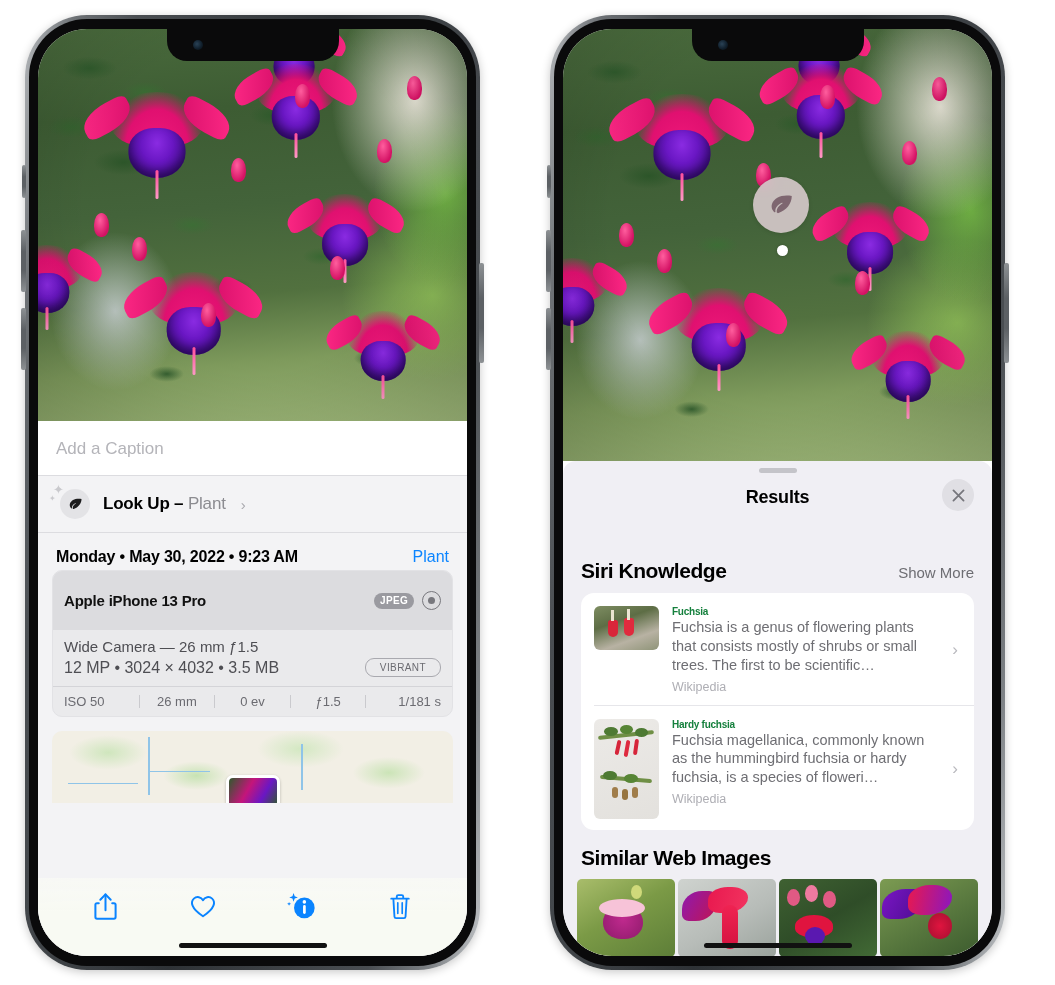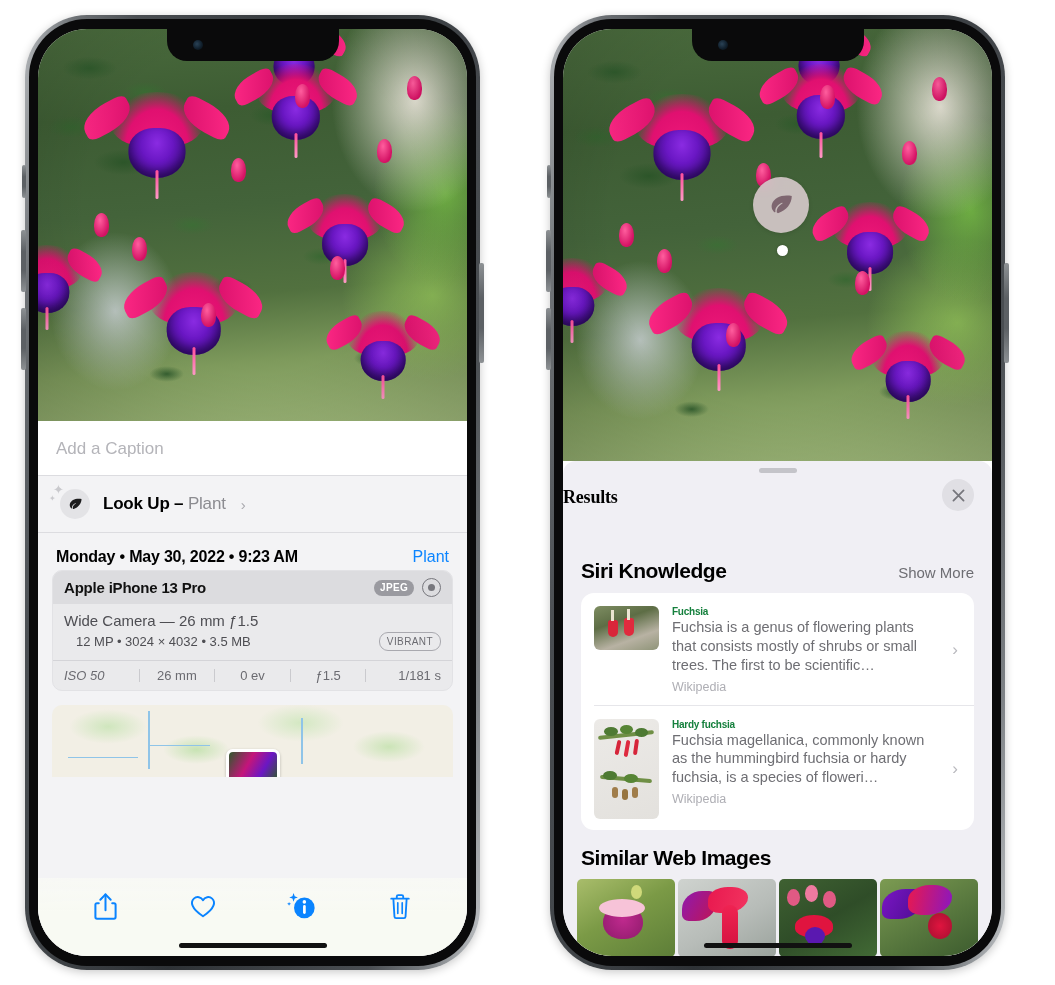--- a/index.html
+++ b/index.html
@@ -161,46 +161,46 @@
   .adjust { font-size: 16px; color: #0a84ff; }
   .file-row { display: flex; align-items: center; gap: 9px; padding: 2px 18px 12px 18px; }
   .file-name { font-size: 16px; color: #55555a; }
 
   .cam-card {
     margin: 0 14px; border-radius: 10px; overflow: hidden; background: #eaeaec;
     border: .5px solid #e2e2e5;
   }
   .cam-head {
     display: flex; align-items: center; gap: 8px;
-    background: #dcdcdf; padding: 7px 11px;
+    background: #dcdcdf; padding: 20px 11px;
   }
   .cam-model { flex: 1; font-size: 15px; font-weight: 700; color: #111; letter-spacing: -.2px; }
   .fmt-badge {
     background: #9a9aa0; color: #fff; font-size: 10px; font-weight: 700;
     padding: 2.5px 6px; border-radius: 8px; letter-spacing: .3px;
   }
   .raw-ring {
     width: 19px; height: 19px; border-radius: 50%;
     border: 1.6px solid #77777d; display:flex; align-items:center; justify-content:center;
   }
   .raw-ring i { width: 7px; height: 7px; border-radius: 50%; background: #77777d; display:block; }
   .cam-body { padding: 8px 11px 9px 11px; }
   .cam-lens { font-size: 15px; color: #4e4e53; margin-bottom: 3px; }
   .cam-line2 { display: flex; align-items: center; }
-  .cam-dims { flex: 1; font-size: 13px; color: #4e4e53; margin-left: 12px; }
+  .cam-dims { flex: 1; font-size: 16px; color: #4e4e53; }
   .vibrant {
     border: 1px solid #a9a9af; color: #6b6b71; font-size: 10px;
-    padding: 3px 7px; border-radius: 9px; letter-spacing: .4px; margin-left: 12px;
+    padding: 3px 14px; border-radius: 9px; letter-spacing: .4px; margin-left: 12px;
   }
   .exif {
     display: flex; align-items: center;
     border-top: .5px solid #d4d4d8; padding: 7px 11px;
   }
   .exif span { flex: 1; text-align: center; font-size: 13px; color: #6b6b71; }
-  .exif span:first-child { text-align: left; font-style: italic; }
+  .exif span:first-child { text-align: left; }
   .exif span:last-child { text-align: right; }
   .exif .div { flex: none; width: 1px; height: 13px; background: #cacace; }
 
   .map-strip {
     margin: 14px 14px 0 14px; height: 72px; border-radius: 10px 10px 0 0; position: relative; overflow: hidden;
     background:
       radial-gradient(ellipse 54px 24px at 14% 30%, #cfe6bd 0%, rgba(207,230,189,0) 72%),
       radial-gradient(ellipse 46px 20px at 36% 62%, #c7e3b3 0%, rgba(199,227,179,0) 72%),
       radial-gradient(ellipse 60px 26px at 62% 25%, #d3e8c2 0%, rgba(211,232,194,0) 72%),
       radial-gradient(ellipse 50px 22px at 84% 58%, #cbe4b7 0%, rgba(203,228,183,0) 72%),
@@ -237,21 +237,21 @@
     border-radius: 50%; background: #fff; z-index: 20;
     box-shadow: 0 0 3px rgba(0,0,0,.25);
   }
   .results-sheet {
     position: absolute; left: 0; right: 0; bottom: 0;
     background: #f0eff4;
     border-top-left-radius: 13px; border-top-right-radius: 13px;
     overflow: hidden;
   }
   .grabber { width: 38px; height: 5px; border-radius: 3px; background: #c4c4c9; margin: 7px auto 0; }
-  .res-head { position: relative; height: 48px; display:flex; align-items:center; justify-content:flex-start;font-family:Liberation Serif, serif; }
+  .res-head { position: relative; height: 48px; display:flex; align-items:center; justify-content:center; }
   .res-title { font-size: 18px; font-weight: 700; color: #000; letter-spacing: -.2px; }
   .close-btn {
     position: absolute; right: 18px; top: 6px;
     width: 32px; height: 32px; border-radius: 50%;
     background: #e0dfe4; display:flex; align-items:center; justify-content:center;
   }
   .sec-head { display:flex; align-items: baseline; padding: 6px 18px 10px 18px; }
   .sec-title { flex: 1; font-size: 21px; font-weight: 700; color: #000; letter-spacing: -.45px; margin-top: 32px; }
   .show-more { font-size: 15px; color: #6d6d72; }
   .kn-card { margin: 0 18px; background: #fff; border-radius: 13px; overflow: hidden; }

